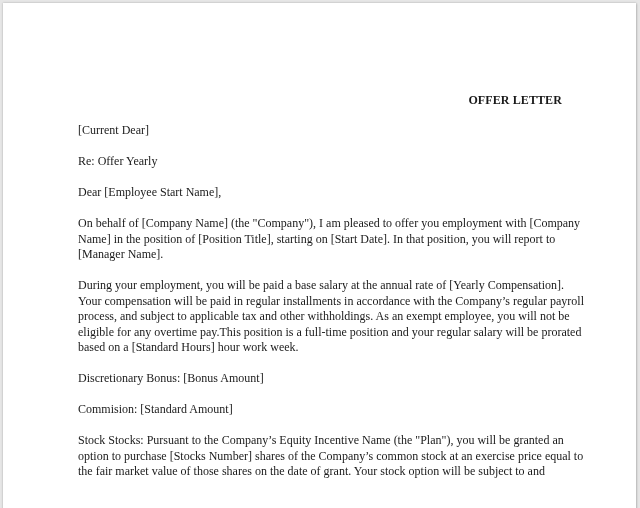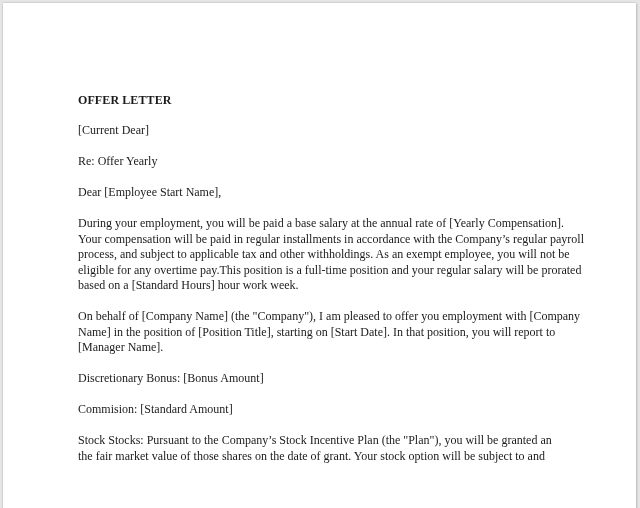--- a/index.html
+++ b/index.html
@@ -25,21 +25,21 @@
       font-size: 12px;
       color: #1a1a1a;
     }
     .content {
       position: absolute;
       left: 75px;
       top: 89px;
       width: 490px;
     }
     .title {
-      text-align: left;
+      text-align: right;
       font-weight: bold;
       font-size: 12px;
       line-height: 16px;
       margin: 0 0 15px 0;
       width: 484px;
       letter-spacing: 0.1px;
     }
     .para {
       margin: 0 0 15.5px 0;
       line-height: 15.5px;
@@ -61,40 +61,41 @@
     <div class="title">OFFER LETTER</div>
 
 
     <p class="para">[Current Dear]</p>
 
     <p class="para">Re: Offer Yearly</p>
 
     <p class="para">Dear [Employee Start Name],</p>
 
     <p class="para">
+      <span class="line">On behalf of [Company Name] (the "Company"), I am pleased to offer you employment with [Company</span>
+      <span class="line">Name] in the position of [Position Title], starting on [Start Date]. In that position, you will report to</span>
+      <span class="line">[Manager Name].</span>
+    </p>
+
+    <p class="para">
       <span class="line">During your employment, you will be paid a base salary at the annual rate of [Yearly Compensation].</span>
       <span class="line">Your compensation will be paid in regular installments in accordance with the Company’s regular payroll</span>
       <span class="line">process, and subject to applicable tax and other withholdings. As an exempt employee, you will not be</span>
       <span class="line">eligible for any overtime pay.This position is a full-time position and your regular salary will be prorated</span>
       <span class="line">based on a [Standard Hours] hour work week.</span>
-    </p>
-
-    <p class="para">
-      <span class="line">On behalf of [Company Name] (the "Company"), I am pleased to offer you employment with [Company</span>
-      <span class="line">Name] in the position of [Position Title], starting on [Start Date]. In that position, you will report to</span>
-      <span class="line">[Manager Name].</span>
     </p>
 
     <p class="para">
       <span class="bold">Discretionary Bonus:</span><span> [Bonus Amount]</span>
     </p>
 
     <p class="para">
       <span class="bold">Commision:</span><span> [Standard Amount]</span>
     </p>
 
     <p class="para">
-      <span class="line"><span class="bold">Stock Stocks:</span><span> Pursuant to the Company’s Stock Incentive Plan (the "Plan"), you will be granted an</span></span>
+      <span class="line"><span class="bold">Stock Stocks:</span><span> Pursuant to the Company’s Equity Incentive Name (the "Plan"), you will be granted an</span></span>
+      <span class="line">option to purchase [Stocks Number] shares of the Company’s common stock at an exercise price equal to</span>
       <span class="line">the fair market value of those shares on the date of grant. Your stock option will be subject to and</span>
     </p>
 
   </div>
 </div>
 
 </body></html>

